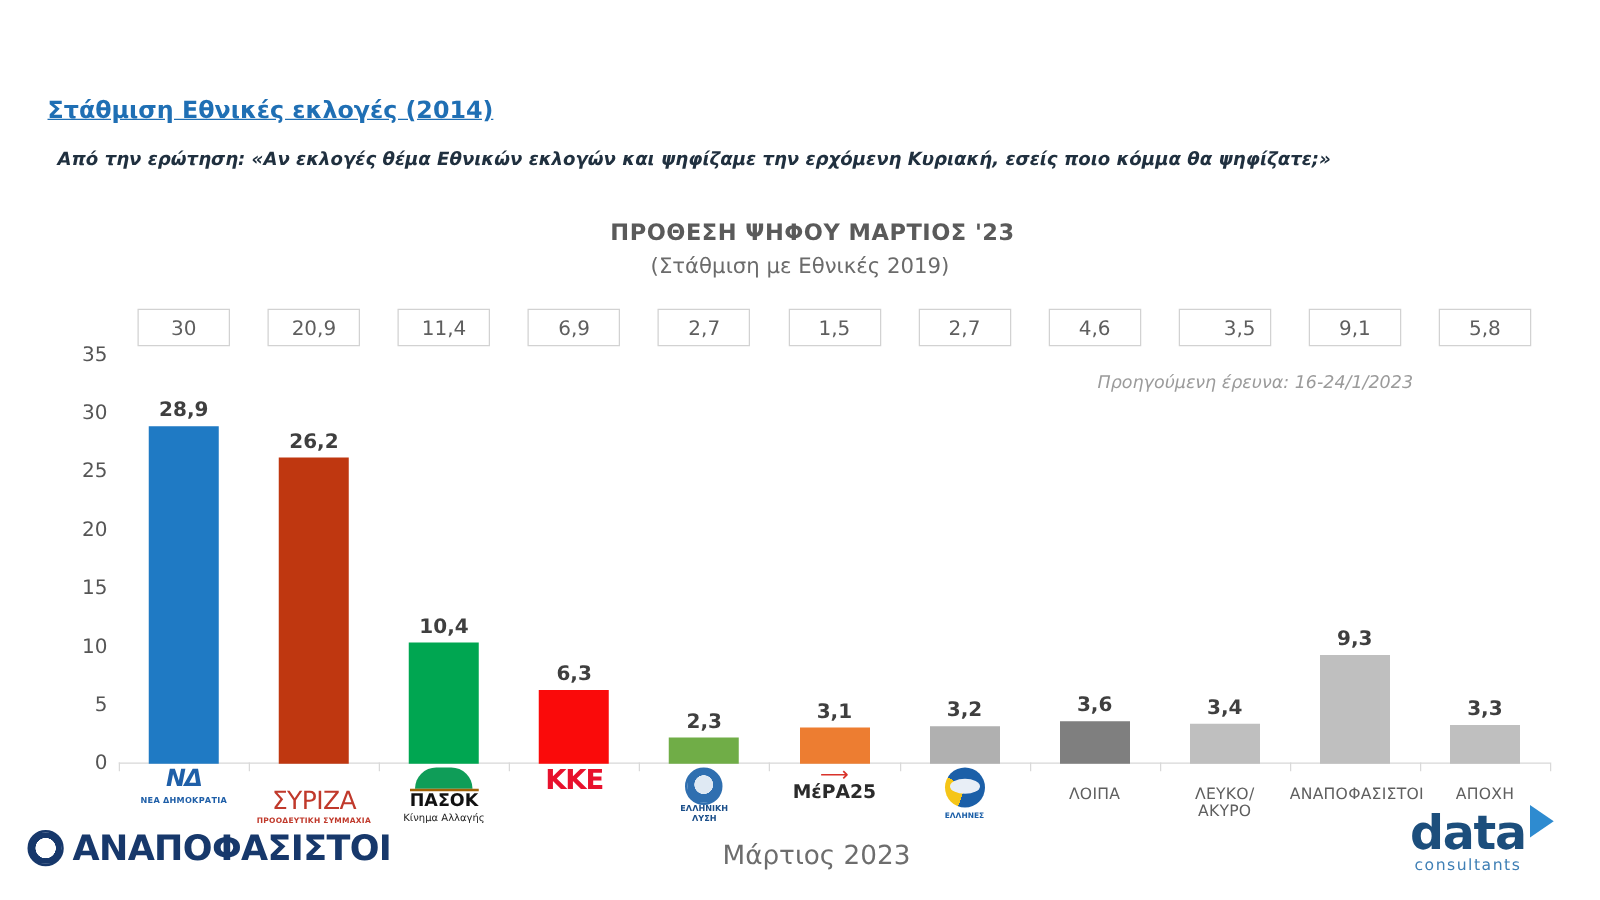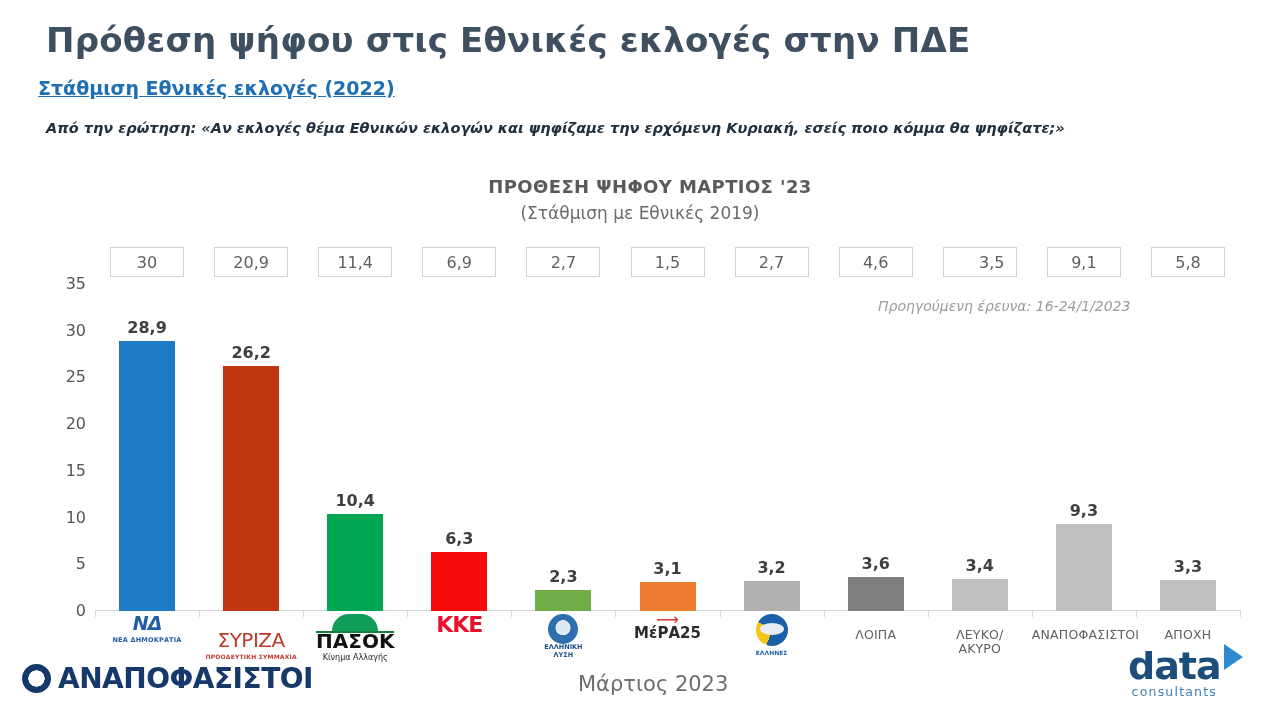--- a/index.html
+++ b/index.html
@@ -84,21 +84,21 @@
   }
   .cat .txt{display:block;padding-top:14px;letter-spacing:.2px;}
   .logo{display:block;margin:0 auto;}
 
   
   .nd-logo{font-size:19px;font-weight:bold;color:#1f5fa8;font-style:italic;line-height:19px;letter-spacing:-1px;}
   .nd-sub{font-size:6.5px;font-weight:bold;color:#1f5fa8;letter-spacing:.2px;}
   .syriza-logo{font-size:20px;font-weight:normal;color:#c0392b;line-height:20px;letter-spacing:-.5px;margin-top:16px;}
   .syriza-sub{font-size:6px;font-weight:bold;color:#c0392b;letter-spacing:.2px;}
   .pasok-sun{width:46px;height:17px;margin:0 auto;border-radius:23px 23px 0 0;background:#0f9d58;}
-  .pasok-logo{font-size:20px;font-weight:bold;color:#111;border-top:2px solid #15803d;display:inline-block;padding-top:1px;line-height:14px;}
+  .pasok-logo{font-size:14px;font-weight:bold;color:#111;border-top:2px solid #a16207;display:inline-block;padding-top:1px;line-height:14px;}
   .pasok-sub{font-size:8px;color:#222;}
   .kke-logo{font-size:22px;font-weight:bold;color:#e8112d;line-height:22px;letter-spacing:-1px;}
   .el-circle{
     width:30px;height:30px;border-radius:50%;margin:0 auto;
     background:radial-gradient(circle at 50% 45%,#dfe9f3 0 38%,#2f6fb0 40% 100%);
     border:2px solid #2f6fb0;box-sizing:border-box;
   }
   .el-sub{font-size:6.5px;font-weight:bold;color:#1b4f8a;line-height:7.5px;}
   .mera-logo{font-size:15px;font-weight:bold;color:#2b2b2b;line-height:15px;}
   .ellines-circle{
@@ -139,22 +139,21 @@
     position:absolute;right:-22px;top:-4px;
     width:0;height:0;border-top:13px solid transparent;border-bottom:13px solid transparent;
     border-left:19px solid #2e8bd0;
   }
 </style>
 </head>
 <body>
 
 <div class="slide">
 
-  <div class="page-title">Πρόθεση ψήφου στις Εθνικές εκλογές στην ΠΔΕ</div>
-  <div class="page-subtitle">Στάθμιση Εθνικές εκλογές (2022)</div>
+  <div class="page-subtitle">Στάθμιση Εθνικές εκλογές (2014)</div>
   <div class="question-line">Από την ερώτηση: «Αν εκλογές θέμα Εθνικών εκλογών και ψηφίζαμε την ερχόμενη Κυριακή, εσείς ποιο κόμμα θα ψηφίζατε;»</div>
 
   <div class="chart-title">ΠΡΟΘΕΣΗ ΨΗΦΟΥ  ΜΑΡΤΙΟΣ '23</div>
   <div class="chart-subtitle">(Στάθμιση με Εθνικές 2019)</div>
 
   <div class="prev-note">Προηγούμενη έρευνα: 16-24/1/2023</div>
 
   <div class="ylabels" id="ylabels">
       <div class="ylabel" style="top: 340px;">0</div>
       <div class="ylabel" style="top: 293.286px;">5</div>

